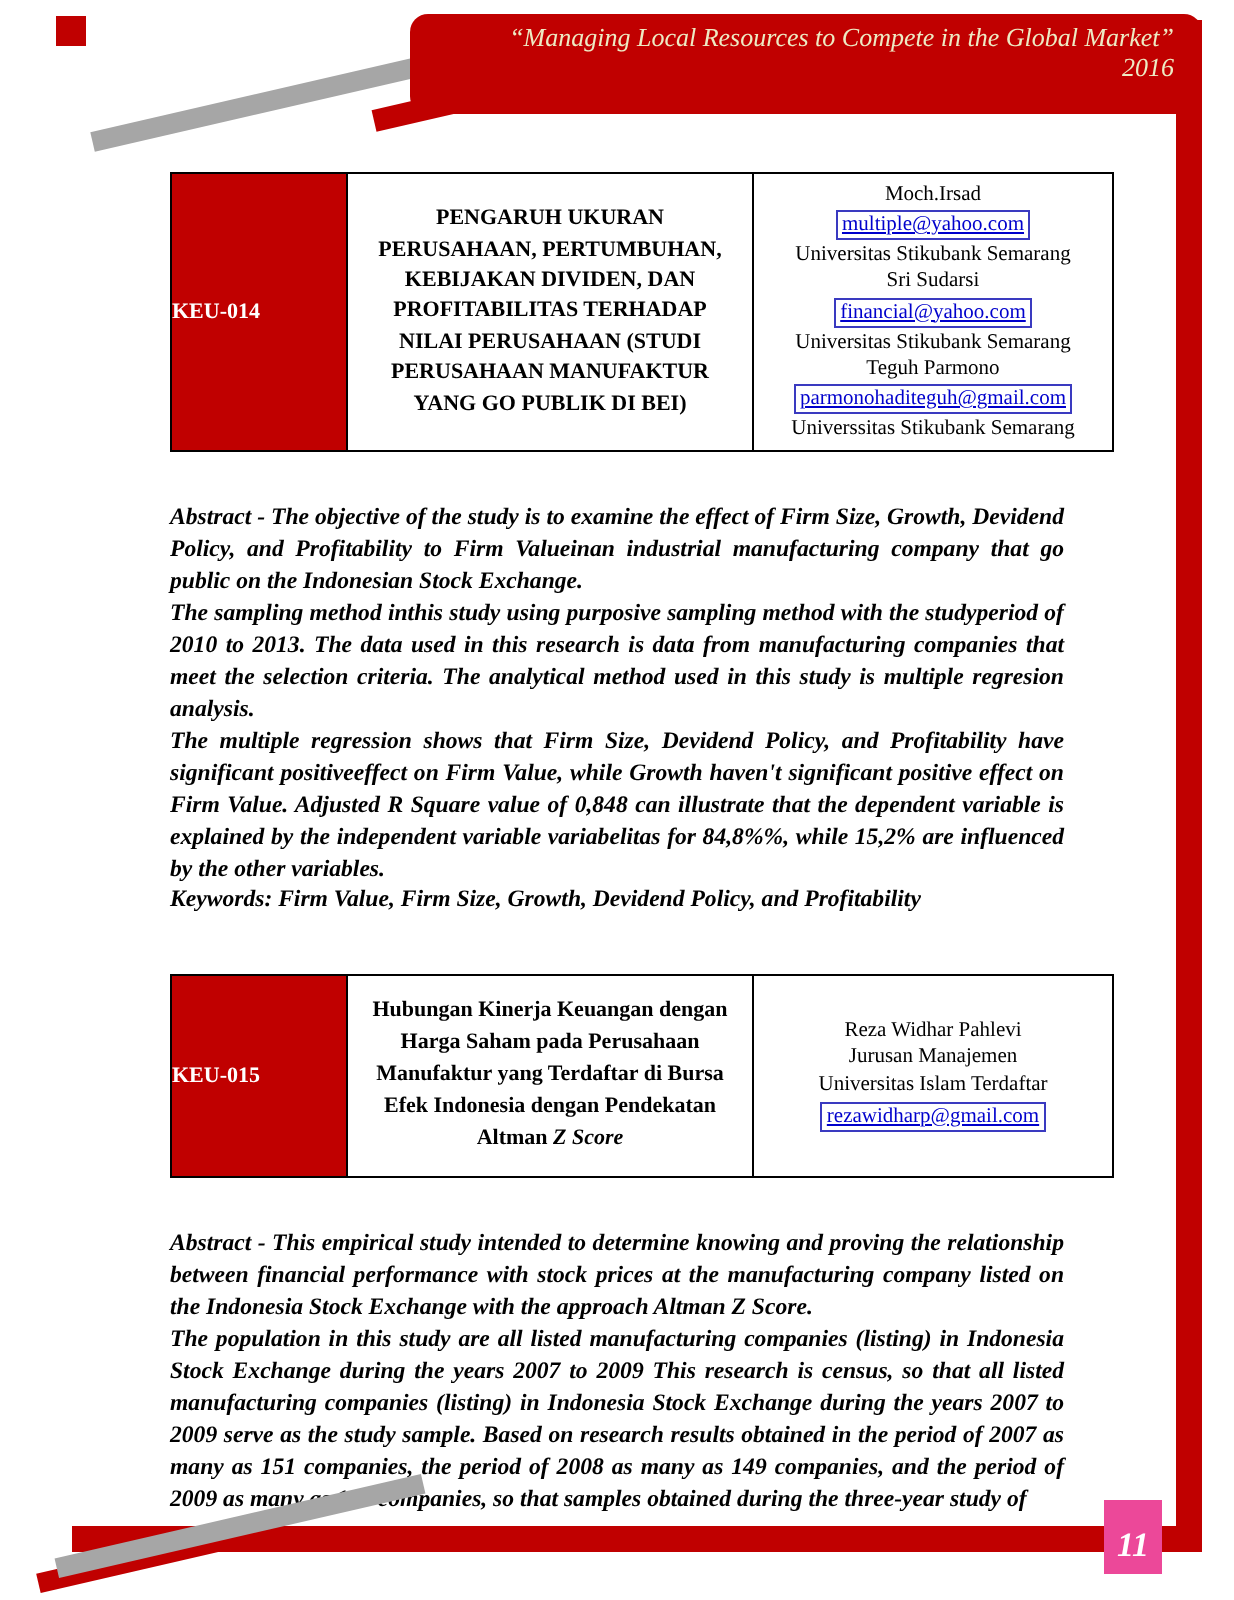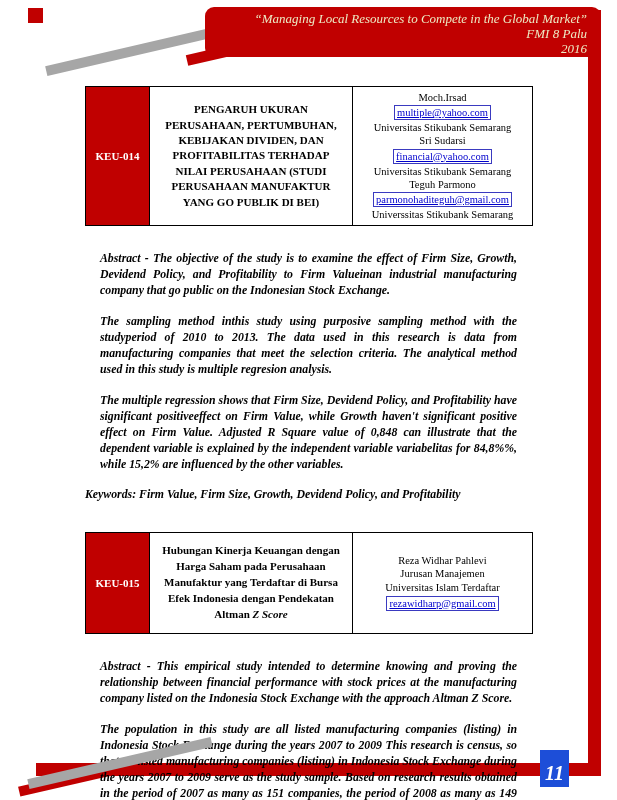--- a/index.html
+++ b/index.html
@@ -23,54 +23,54 @@
   .ribbon-bottom-gray { left:26px;  top:758px; width:188px; transform:rotate(-13deg); z-index:3; }
 
   .banner {
     position:absolute; left:205px; top:7px; width:396px; height:50px;
     background:#C00000; border-radius:9px; z-index:4;
     color:#EDEBC4; font-style:italic; text-align:right;
     padding:4px 14px 0 4px; font-size:13px; line-height:15px;
   }
 
   .page-number {
-    position:absolute; left:540px; top:750px; width:29px; height:37px;
-    background:#1d4ed8; color:#ffffff; font-style:italic; font-weight:bold;
-    font-size:20px; text-align:center; line-height:46px; z-index:5;
+    position:absolute; left:552px; top:750px; width:29px; height:37px;
+    background:#ec4899; color:#ffffff; font-style:italic; font-weight:bold;
+    font-size:17px; text-align:center; line-height:46px; z-index:5;
   }
 
   
   .content { position:absolute; left:85px; top:86px; width:447px; z-index:2; }
 
   table.entry-table { border-collapse:collapse; width:100%; table-layout:fixed; }
   .entry-table td { border:1px solid #000; vertical-align:middle; }
 
   .code-cell {
-    width:64px; background:#C00000; color:#fff;
-    font-weight:bold; font-size:11px; text-align:center;
+    width:88px; background:#C00000; color:#fff;
+    font-weight:bold; font-size:11px; 
   }
   .title-cell {
     width:203px; font-weight:bold; font-size:11px;
     text-align:center; padding:2px 6px; line-height:1.4;
   }
   .authors-cell {
     width:180px; font-size:10.5px; text-align:center;
     padding:4px 2px; line-height:1.25;
   }
   .email-box {
     display:inline-block; border:1px solid #3A3AC0; padding:0 2px; margin:1px 0;
     color:#0000CC; text-decoration:underline; cursor:pointer;
   }
   .title-italic { font-style:italic; }
 
   .abstract {
     margin-top:24px; font-style:italic; font-weight:bold;
     font-size:11.8px; line-height:16px; text-align:justify;
   }
-  .abstract p { margin:15px; }
+  .abstract p { margin:0; }
   .keywords {
     margin-top:0; font-style:italic; font-weight:bold; font-size:11.8px;
   }
   .entry-2 { margin-top:30px; }
   .entry-2 .title-cell { padding:10px 8px; line-height:1.45; }
   .entry-2 .authors-cell { line-height:1.3;margin-left:48px; }
   .abstract-2 { margin-top:24px; }
 </style>
 </head>
 <body>
@@ -80,21 +80,20 @@
   <div class="corner-square"></div>
   <div class="ribbon ribbon-top-gray"></div>
   <div class="ribbon ribbon-top-red"></div>
   <div class="right-bar"></div>
   <div class="bottom-bar"></div>
   <div class="ribbon ribbon-bottom-red"></div>
   <div class="ribbon ribbon-bottom-gray"></div>
 
   <div class="banner">
     <div>“Managing Local Resources to Compete in the Global Market”</div>
-    <div>FMI 8 Palu</div>
     <div>2016</div>
   </div>
 
   <div class="page-number">11</div>
 
   <div class="content">
 
     <table class="entry-table entry-1">
       <tbody>
           <tr>

